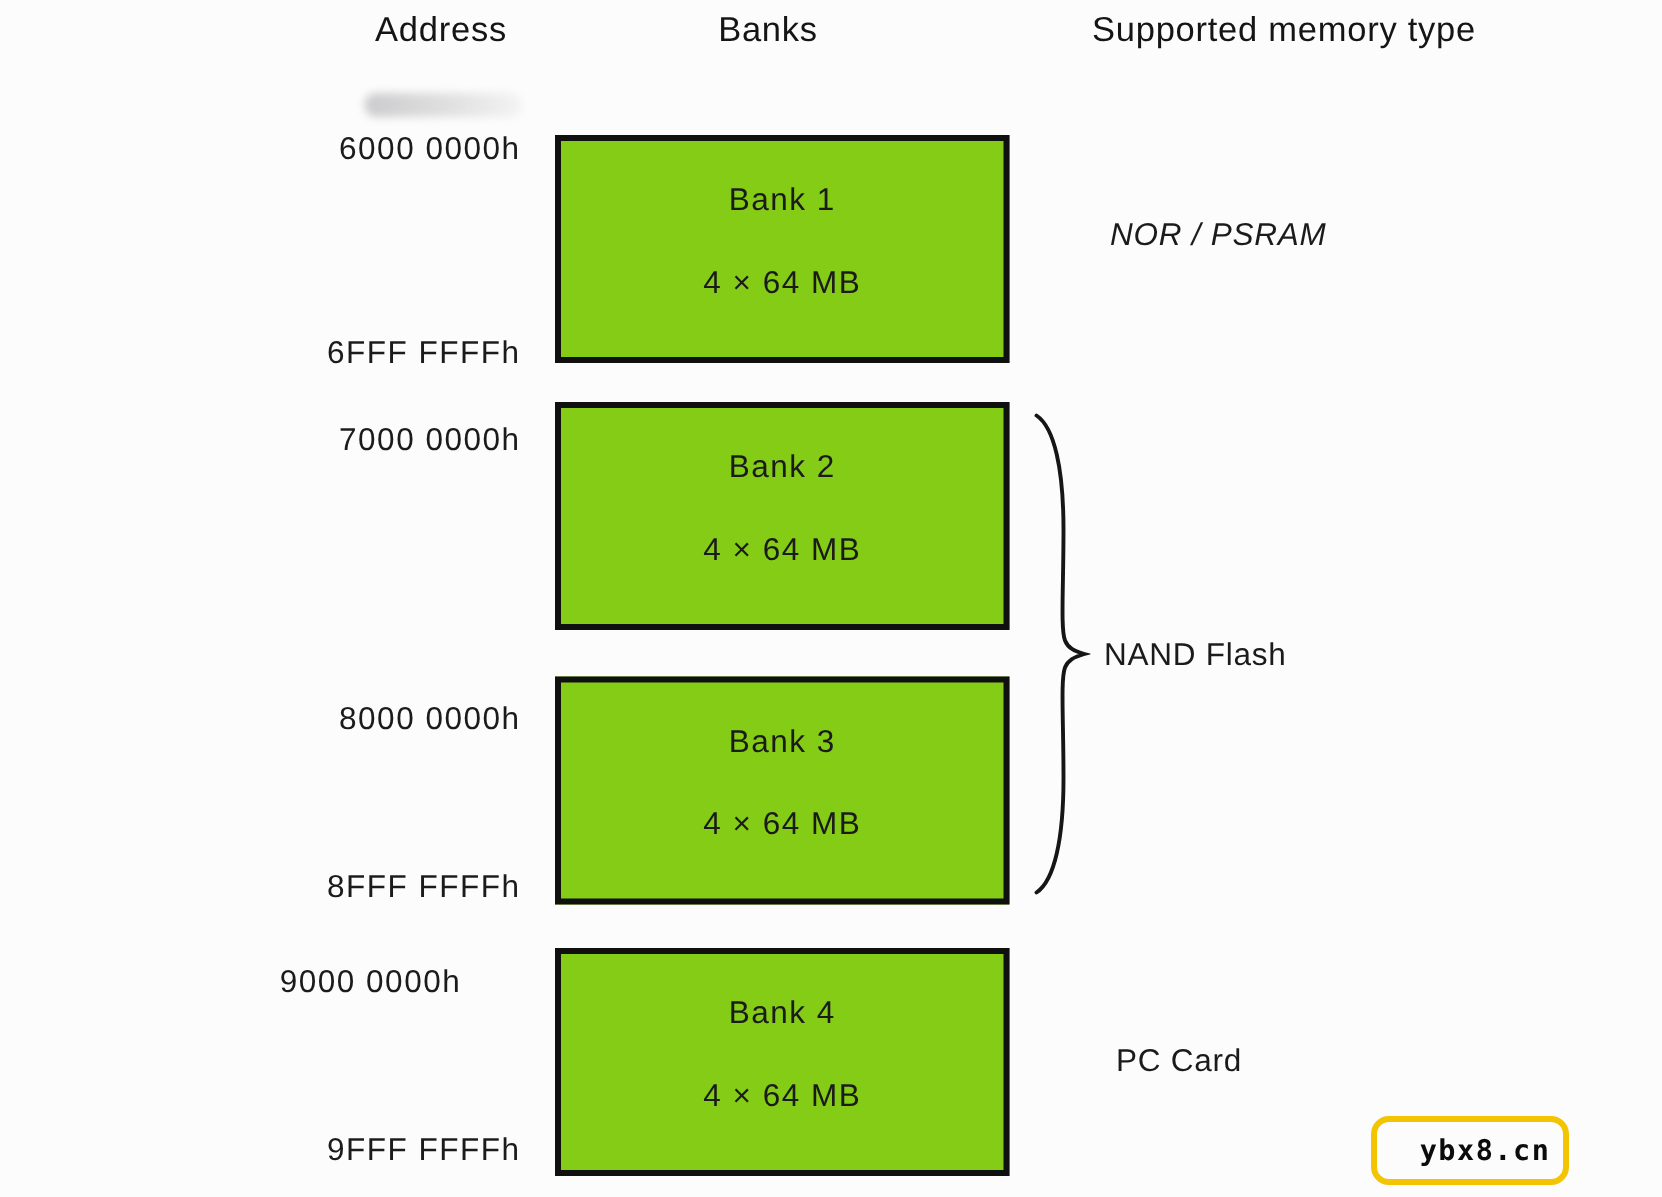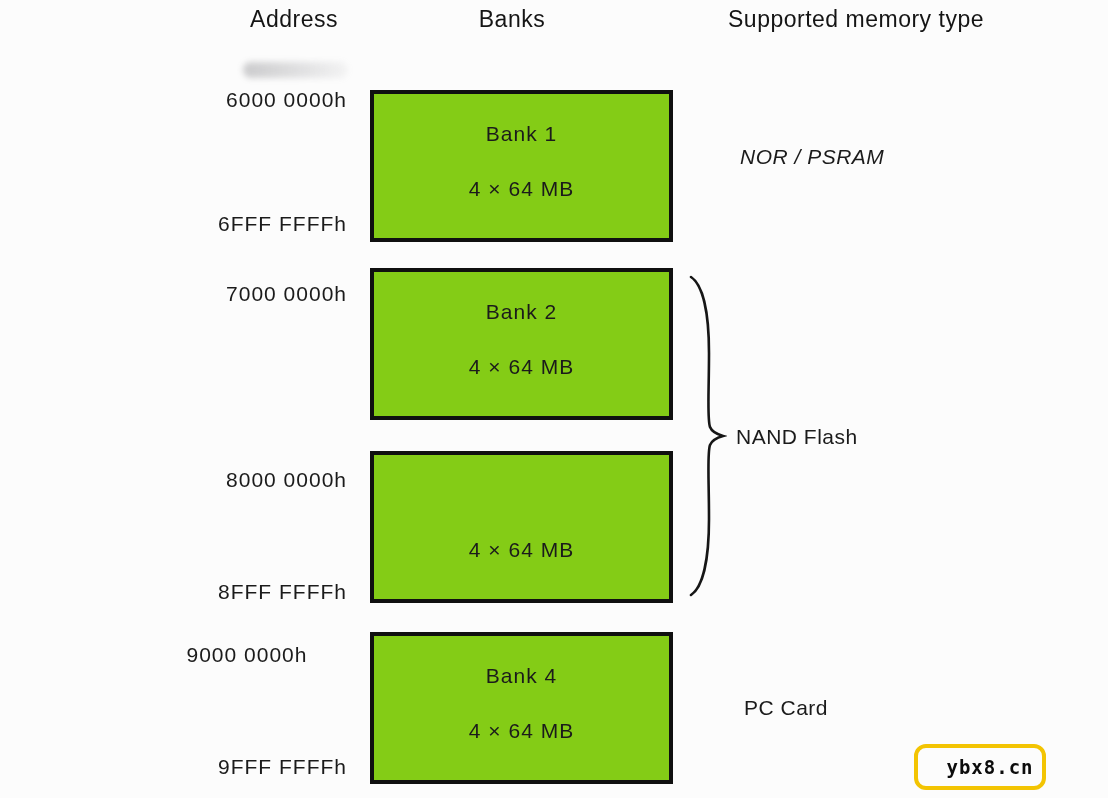--- a/index.html
+++ b/index.html
@@ -134,29 +134,30 @@
   <div class="abs col-header" style="left:412px; top:6px; width:200px;">Banks</div>
   <div class="abs col-header" style="left:706px; top:6px; width:300px;">Supported memory type</div>
 
   <div class="smudge"></div>
 
   <div class="bank-box" style="top:90px;">
     <div class="bank-label">Bank 1</div>
     <div class="bank-size">4 × 64 MB</div>
   </div>
   <div class="addr" style="top:88px;">6000 0000h</div>
-  <div class="addr" style="top:212px;text-align:right;">6FFF FFFFh</div>
+  <div class="addr" style="top:224px;text-align:right;">6FFF FFFFh</div>
 
   <div class="bank-box" style="top:268px;">
     <div class="bank-label">Bank 2</div>
     <div class="bank-size">4 × 64 MB</div>
   </div>
   <div class="addr" style="top:282px;">7000 0000h</div>
 
   <div class="bank-box" style="top:451px;">
+    <div class="bank-label">Bank 3</div>
     <div class="bank-size">4 × 64 MB</div>
   </div>
   <div class="addr" style="top:468px;">8000 0000h</div>
   <div class="addr" style="top:580px;">8FFF FFFFh</div>
 
   <div class="bank-box" style="top:632px;padding-left:43px;">
     <div class="bank-label">Bank 4</div>
     <div class="bank-size">4 × 64 MB</div>
   </div>
   <div class="addr" style="top:643px;text-align:center;">9000 0000h</div>

